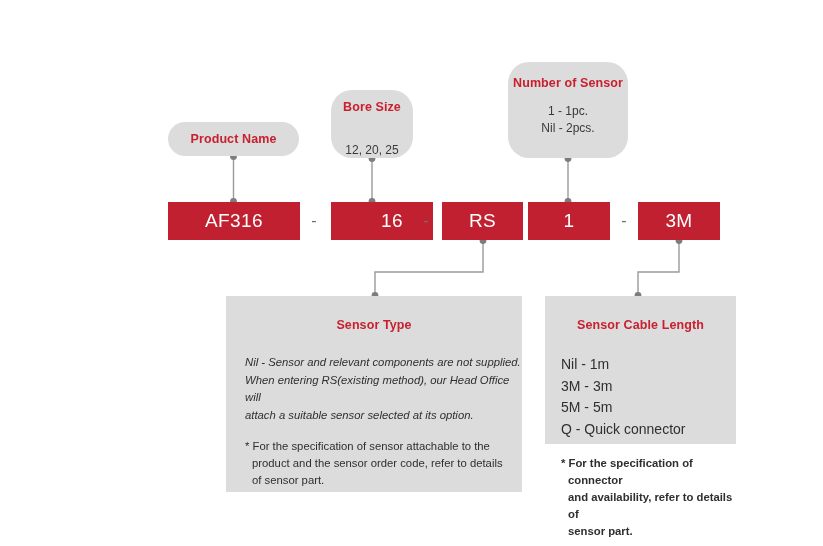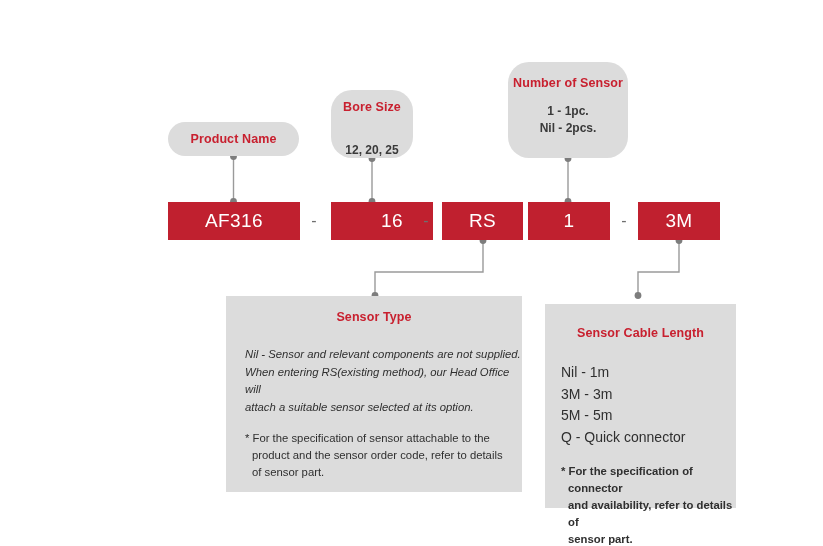--- a/index.html
+++ b/index.html
@@ -34,21 +34,20 @@
     letter-spacing: .1px;
     line-height: 1.2;
     display: block;
   }
   .gbox .g-line {
     color: #3a3a3a;
     font-size: 12px;
     line-height: 1.45;
     display: block;
     white-space: pre;
-    font-weight: bold;
   }
 
   
   #box-product-name { left: 168px; top: 122px; width: 131px; height: 34px; }
   #box-product-name .g-title { margin-top: 10px; text-align: center; }
 
   #box-bore-size { left: 331px; top: 90px; width: 82px; height: 68px; }
   #box-bore-size .g-title { margin-top: 10px; }
   #box-bore-size .g-line { margin-top: 27px; text-align: center; }
 
@@ -87,25 +86,25 @@
     display: block;
     color: #2f2f2f;
     font-size: 11.3px;
     line-height: 1.5;
     white-space: pre-line;
     text-indent: -7px;
     padding-left: 7px;
   }
 
   #box-sensor-type { left: 226px; top: 296px; width: 296px; height: 196px; }
-  #box-sensor-type .d-title { margin-top: 14px; }
+  #box-sensor-type .d-title { margin-top: 22px; }
   #box-sensor-type .d-para { margin: 22px 0 0 19px; font-style: italic; }
   #box-sensor-type .d-note { margin: 14px 0 0 19px; }
 
-  #box-cable-length { left: 545px; top: 304px; width: 191px; height: 204px; }
+  #box-cable-length { left: 545px; top: 296px; width: 191px; height: 148px; }
   #box-cable-length .d-title { margin-top: 22px; }
   #box-cable-length .d-list { margin: 22px 0 0 16px; }
   #box-cable-length .d-note { margin: 14px 0 0 16px; font-weight: bold; }
 
   
   .chip {
     position: absolute;
     top: 202px;
     height: 38px;
     background: #c0202f;

